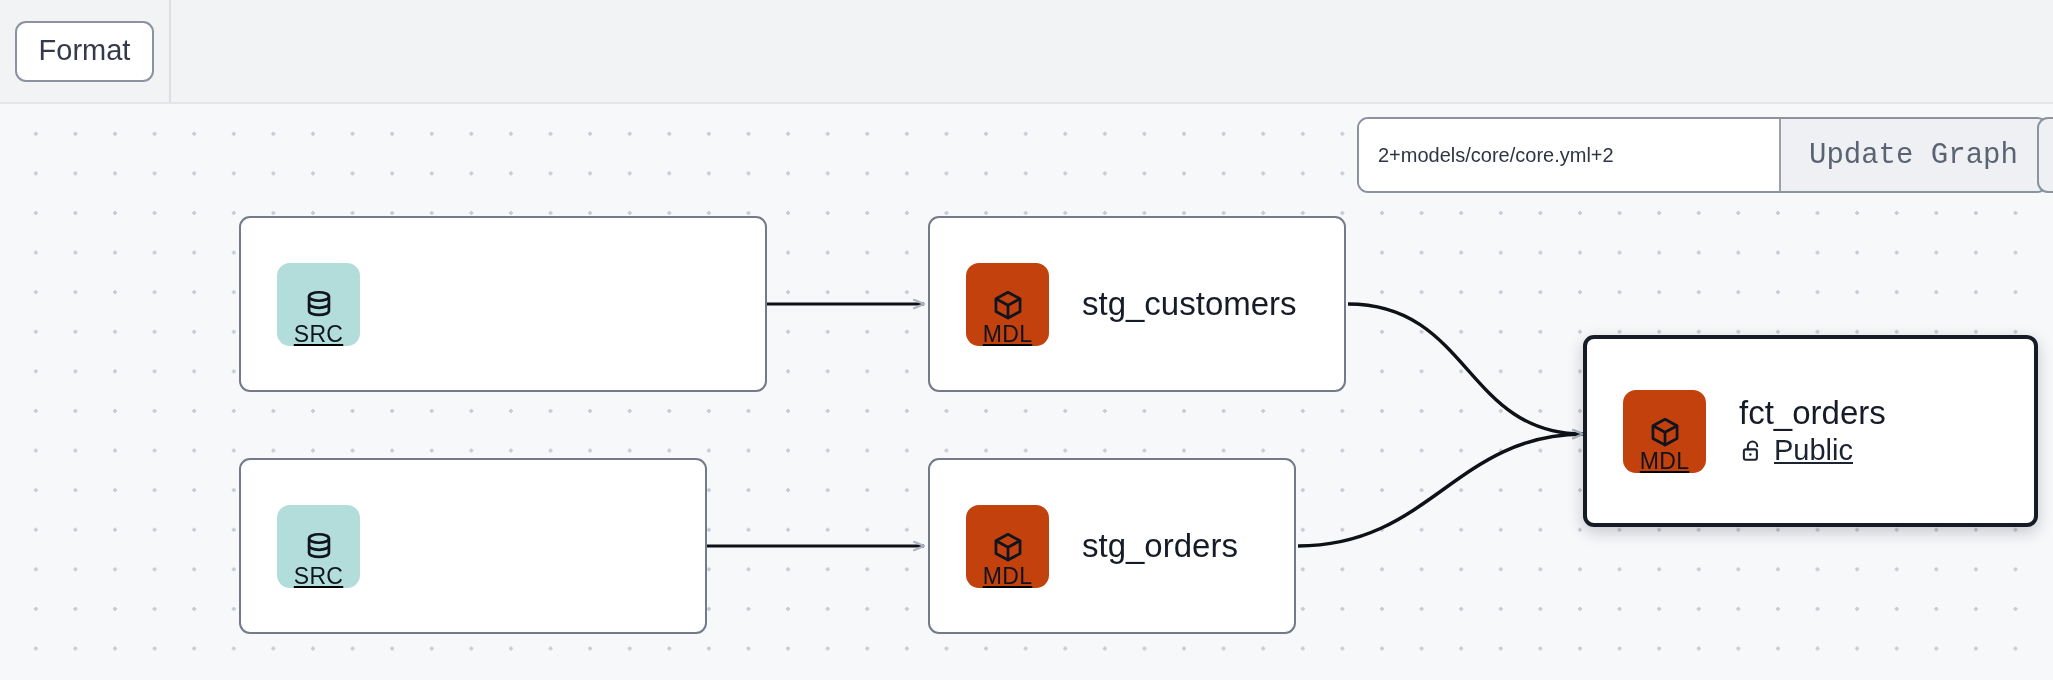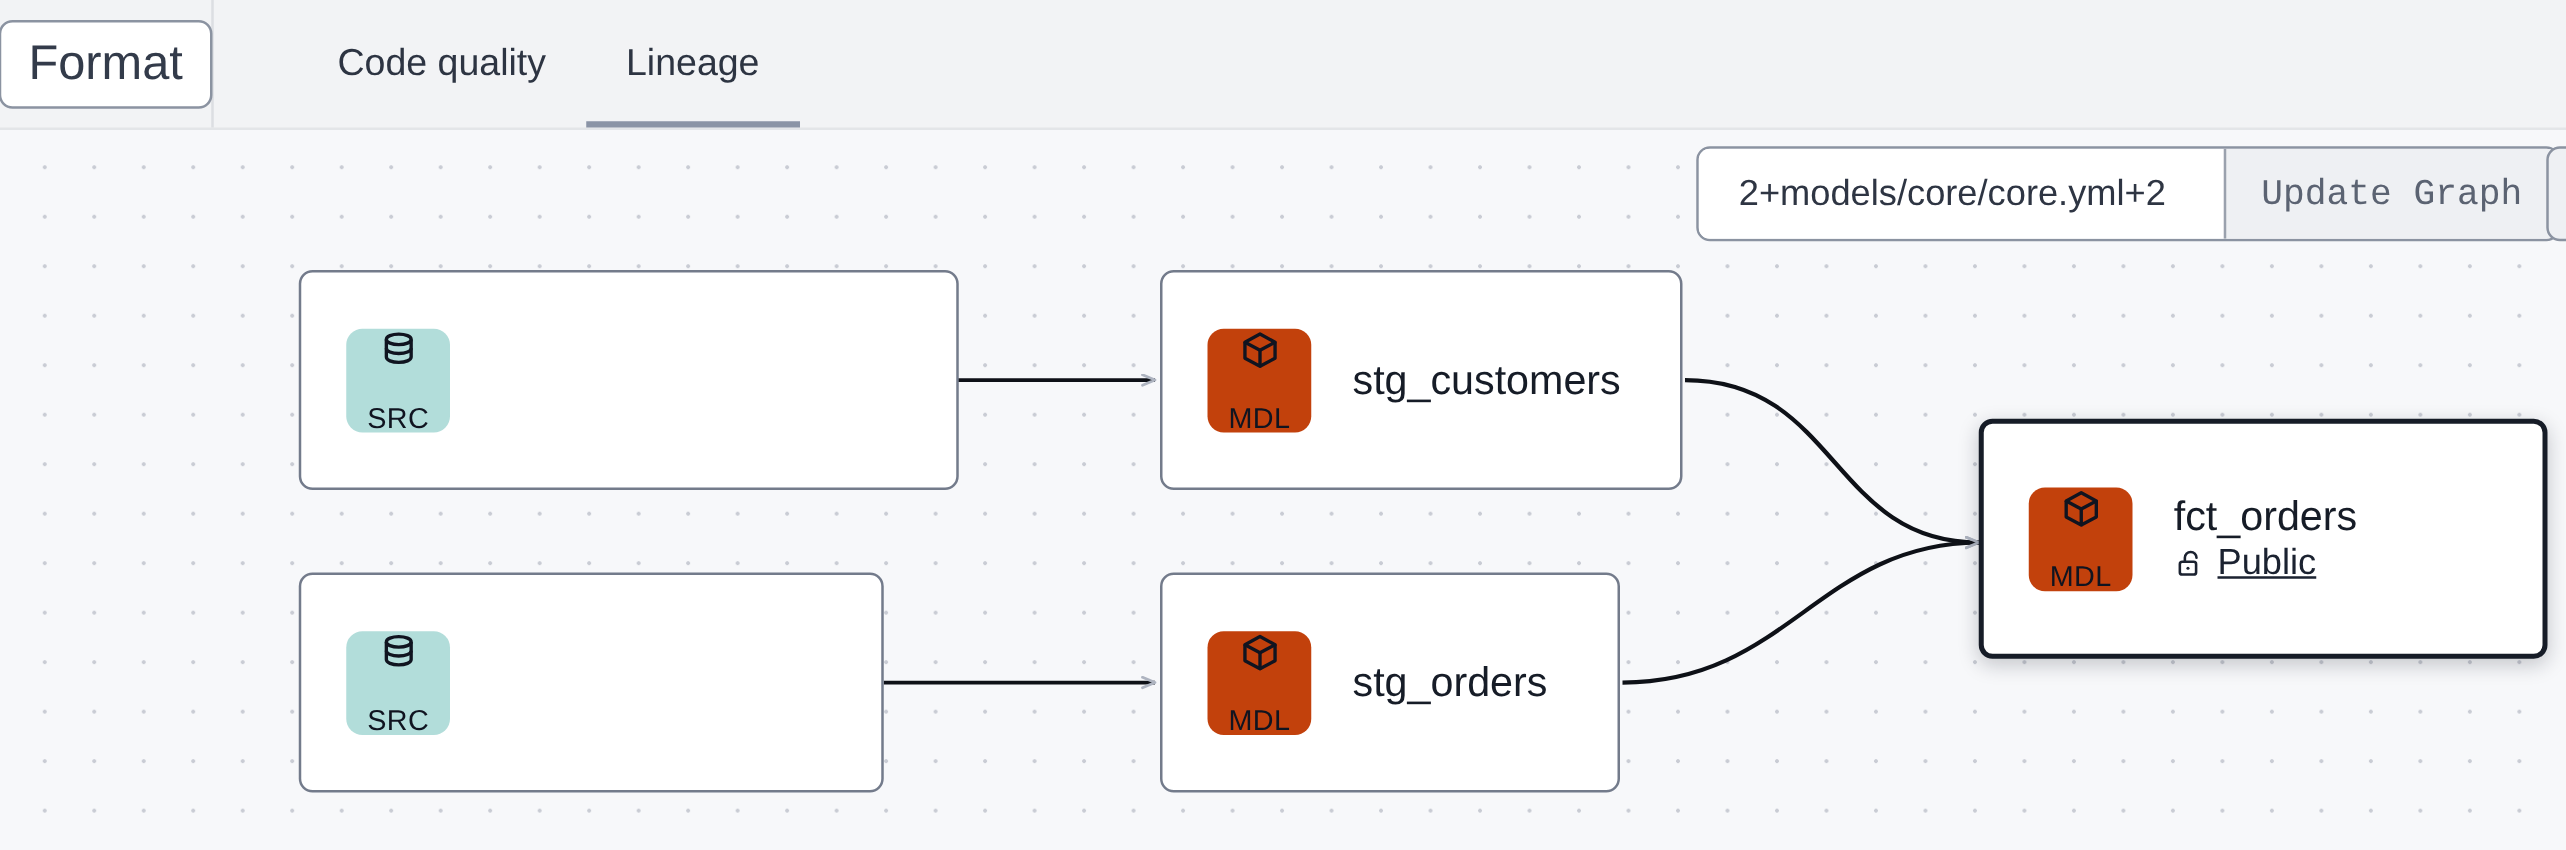--- a/index.html
+++ b/index.html
@@ -24,21 +24,21 @@
     width: 171px; height: 102px;
     display: flex; align-items: center; justify-content: center;
     border-right: 2px solid #dcdee2;
     flex: none;
   }
   #format-button {
     background: #ffffff;
     border: 2px solid #8b93a1;
     border-radius: 11px;
     color: #333b4a;
-    font-size: 39px;
+    font-size: 29px;
     padding: 13px 22px 15px 22px;
     line-height: 1;
     cursor: pointer;
     font-family: "Liberation Sans", sans-serif;
   }
   #tabstrip {
     display: flex; align-items: flex-start;
     height: 102px;
     padding-left: 67px;
     gap: 0px;
@@ -95,22 +95,23 @@
     border: 4px solid #161c27;
     box-shadow: 0 5px 16px rgba(20,25,35,0.22);
   }
   .badge {
     flex: none;
     width: 83px; height: 83px;
     border-radius: 13px;
     display: flex;
     flex-direction: column;
     align-items: center;
-    justify-content: space-between;
+    justify-content: flex-end;
     gap: 1px;
+    text-decoration: underline;
   }
   .badge.src { background: #b2ddda; }
   .badge.mdl { background: #c2410c; }
   .badge .badge-text {
     font-size: 23px;
     color: #101420;
     line-height: 1;
     letter-spacing: 0.3px;
   }
   .node-body { display: flex; flex-direction: column; gap: 3px; }
@@ -137,23 +138,23 @@
     align-items: stretch;
     background: #ffffff;
     border: 2px solid #8b93a1;
     border-radius: 11px;
     overflow: hidden;
   }
   #selector-input {
     border: none;
     outline: none;
     background: #ffffff;
-    font-size: 29px;
+    font-size: 20px;
     color: #2e3543;
-    padding: 0 32px;
+    padding: 0 19px;
     width: 420px;
     font-family: "Liberation Sans", sans-serif;
   }
   #update-graph-button {
     border: none;
     border-left: 2px solid #9aa1ad;
     background: #eef0f3;
     font-size: 29px;
     color: #5b6372;
     padding: 0 28px;
@@ -172,30 +173,20 @@
 </style>
 </head>
 <body>
 
 <div id="toolbar">
 
   <div id="format-zone">
     <button id="format-button">Format</button>
   </div>
 
-  <div id="tabstrip">
-    <div class="tab">
-      <span>Code quality</span>
-
-    </div>
-    <div class="tab active">
-      <span>Lineage</span>
-      <span class="tab-underline"></span>
-    </div>
-  </div>
 </div>
 
 <div id="canvas">
 
   <svg id="edge-layer" viewBox="0 0 2053 576" xmlns="http://www.w3.org/2000/svg">
     <defs>
       <marker id="arrow" markerWidth="13" markerHeight="13" refX="11" refY="5.2" orient="auto" markerUnits="userSpaceOnUse">
         <path d="M 1 1 L 11 5.2 L 1 9.4" fill="none" stroke="#aeb4c0" stroke-width="2.2" stroke-linecap="round" stroke-linejoin="round"></path>
       </marker>
     </defs>

